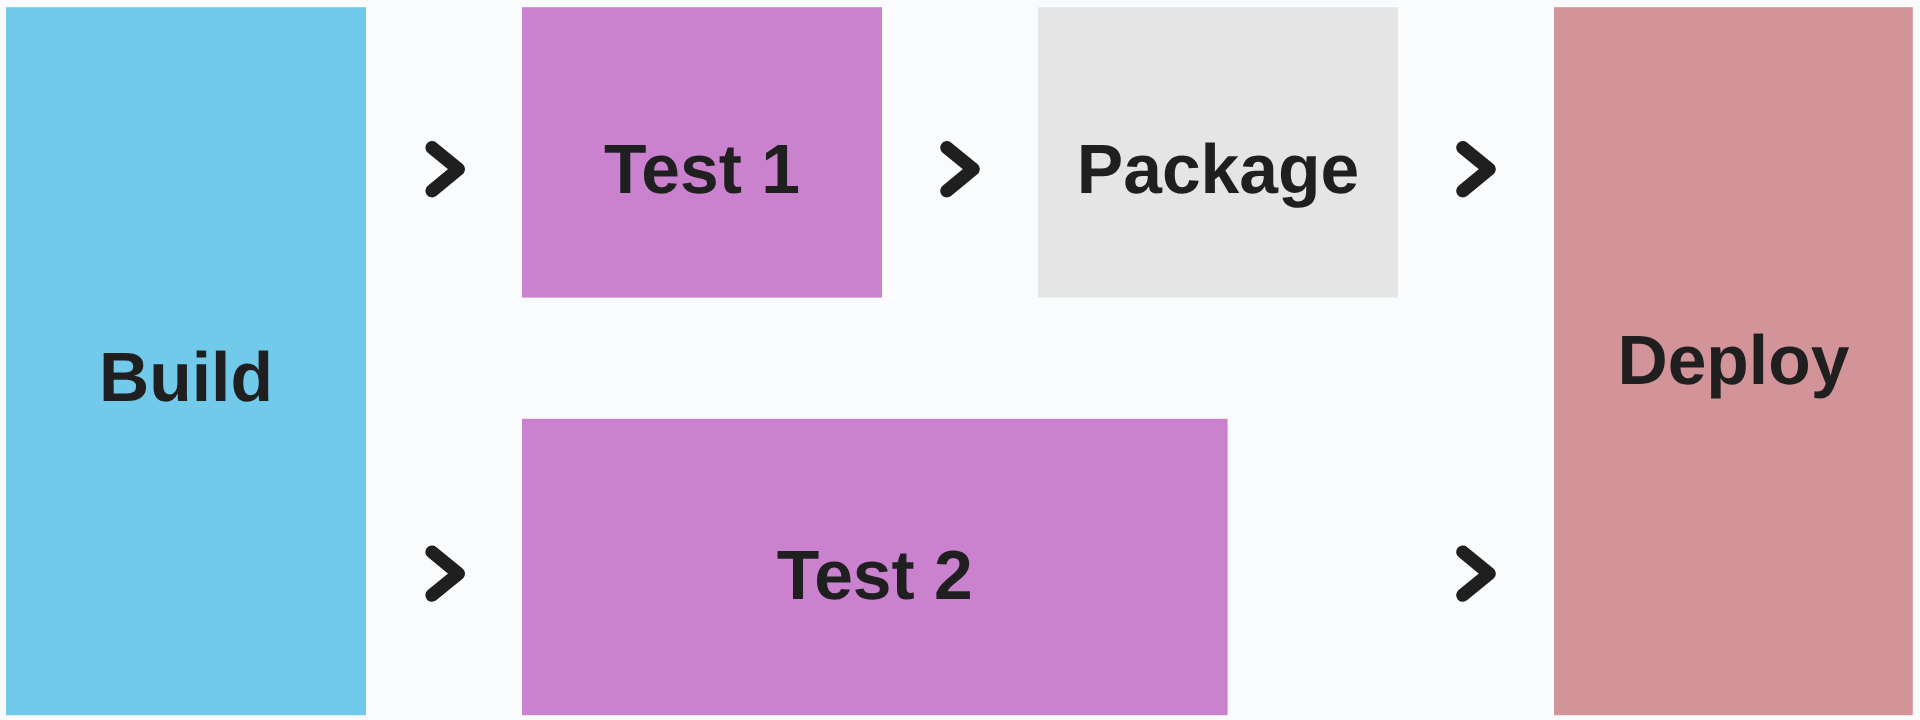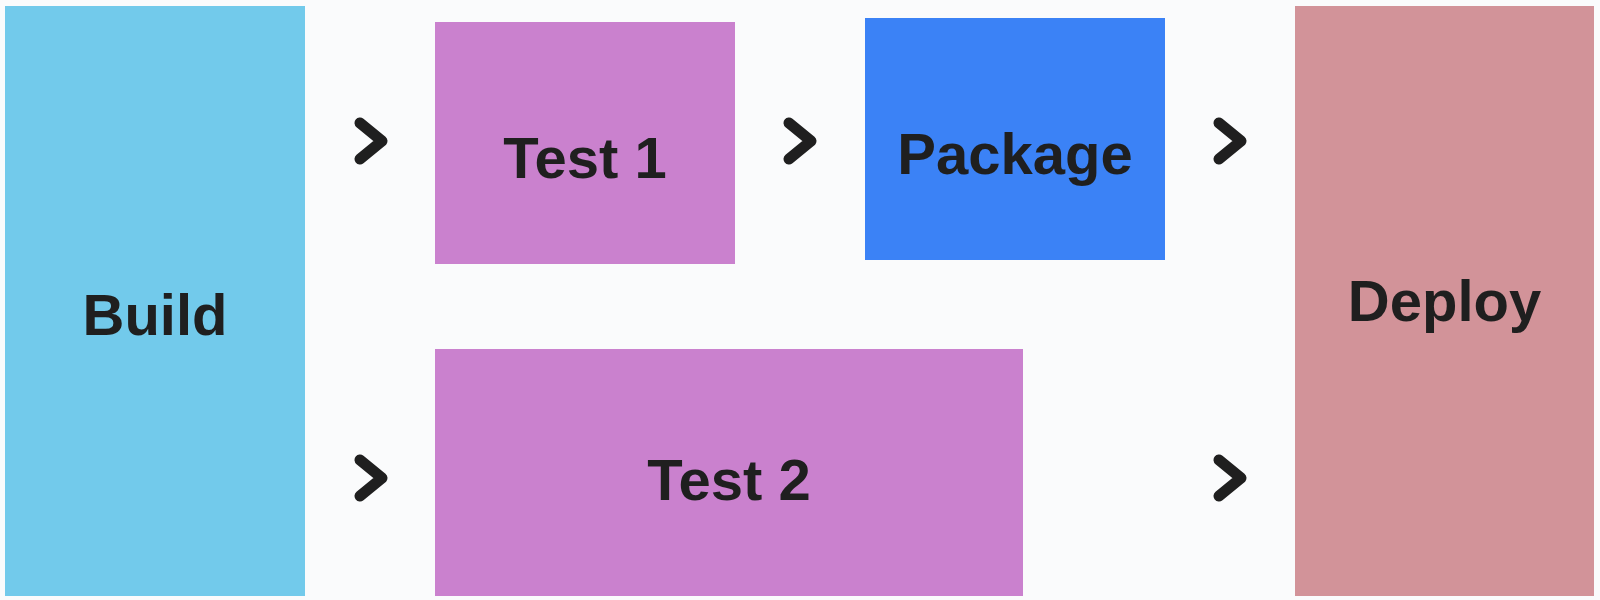--- a/index.html
+++ b/index.html
@@ -28,21 +28,21 @@
     font-weight: bold;
     font-size: 58px;
     line-height: 1;
     white-space: nowrap;
   }
   .offset-big { transform: translateY(15px); }
   .offset-small { transform: translateY(7px); }
 
   
   .stage-build   { left: 5px;    top: 6px;   width: 300px; height: 590px; }
-  .stage-test1   { left: 435px;  top: 22px;   width: 300px; height: 242px; }
+  .stage-test1   { left: 435px;  top: 6px;   width: 300px; height: 242px; }
   .stage-package { left: 865px;  top: 6px;   width: 300px; height: 242px; }
   .stage-test2   { left: 435px;  top: 349px; width: 588px; height: 247px; }
   .stage-deploy  { left: 1295px; top: 6px;   width: 299px; height: 590px; }
 
   .connector {
     position: absolute;
     width: 40px;
     height: 50px;
     display: flex;
     align-items: center;
@@ -73,21 +73,21 @@
   <div class="stage stage-test1" style="background-color: rgb(202, 129, 206);">
     <span class="stage-label offset-big" style="color: rgb(31, 31, 31);">Test 1</span>
   </div>
 
   <div class="connector conn-2">
     <svg width="40" height="50" viewBox="0 0 40 50">
       <polyline points="9,7 31,25 9,43" fill="none" stroke="#1F1F1F" stroke-width="11" stroke-linecap="round" stroke-linejoin="round"></polyline>
     </svg>
   </div>
 
-  <div class="stage stage-package" style="background-color: #3b82f6; margin-top: 12px;">
+  <div class="stage stage-package" style="background-color: #e5e5e5;">
     <span class="stage-label offset-big" style="color: rgb(31, 31, 31);">Package</span>
   </div>
 
   <div class="connector conn-3">
     <svg width="40" height="50" viewBox="0 0 40 50">
       <polyline points="9,7 31,25 9,43" fill="none" stroke="#1F1F1F" stroke-width="11" stroke-linecap="round" stroke-linejoin="round"></polyline>
     </svg>
   </div>
 
   <div class="connector conn-4">

